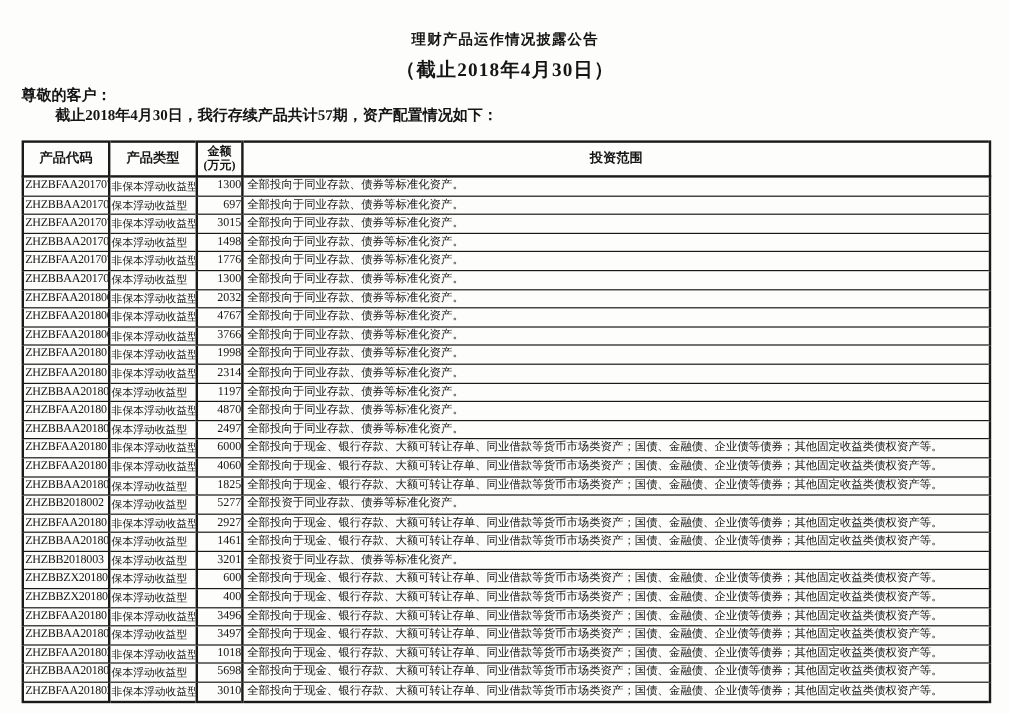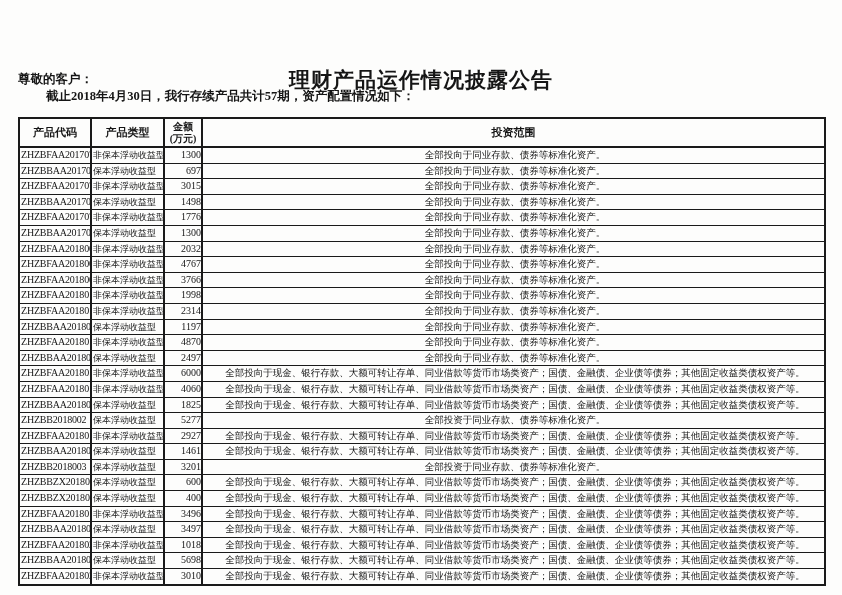--- a/index.html
+++ b/index.html
@@ -15,24 +15,23 @@
     height: 595px;
     overflow: hidden;
     background: #fdfdfc;
   }
   .doc-title-1 {
     position: absolute;
     top: 25px;
     left: 0;
     width: 100%;
     text-align: center;
-    font-size: 21px;
+    font-size: 12px;
     font-weight: bold;
     letter-spacing: 1px;
-    margin-top: 41px;
   }
   .doc-title-2 {
     position: absolute;
     top: 48px;
     left: 0;
     width: 100%;
     text-align: center;
     font-size: 16px;
     font-weight: bold;
     letter-spacing: 1px;
@@ -96,31 +95,32 @@
   td.col-type {
     padding-left: 1px;
     text-align: left;
     font-size: 9px !important;
   }
   td.col-amount {
     text-align: right;
   }
   td.col-scope {
     padding-left: 3px;
-    text-align: center;
+    text-align: left;
     font-size: 9.5px !important;
     margin-top: 48px;
   }
 </style>
 </head>
 <body>
 
 <div class="page">
 
   <div class="doc-title-1">理财产品运作情况披露公告</div>
+  <div class="doc-title-2">（截止2018年4月30日）</div>
 
   <div class="salutation">尊敬的客户：</div>
   <div class="intro-line">截止2018年4月30日，我行存续产品共计57期，资产配置情况如下：</div>
 
   <table class="product-table">
     <colgroup>
       <col style="width:72px">
       <col style="width:73px">
       <col style="width:38px">
       <col style="width:623px">

